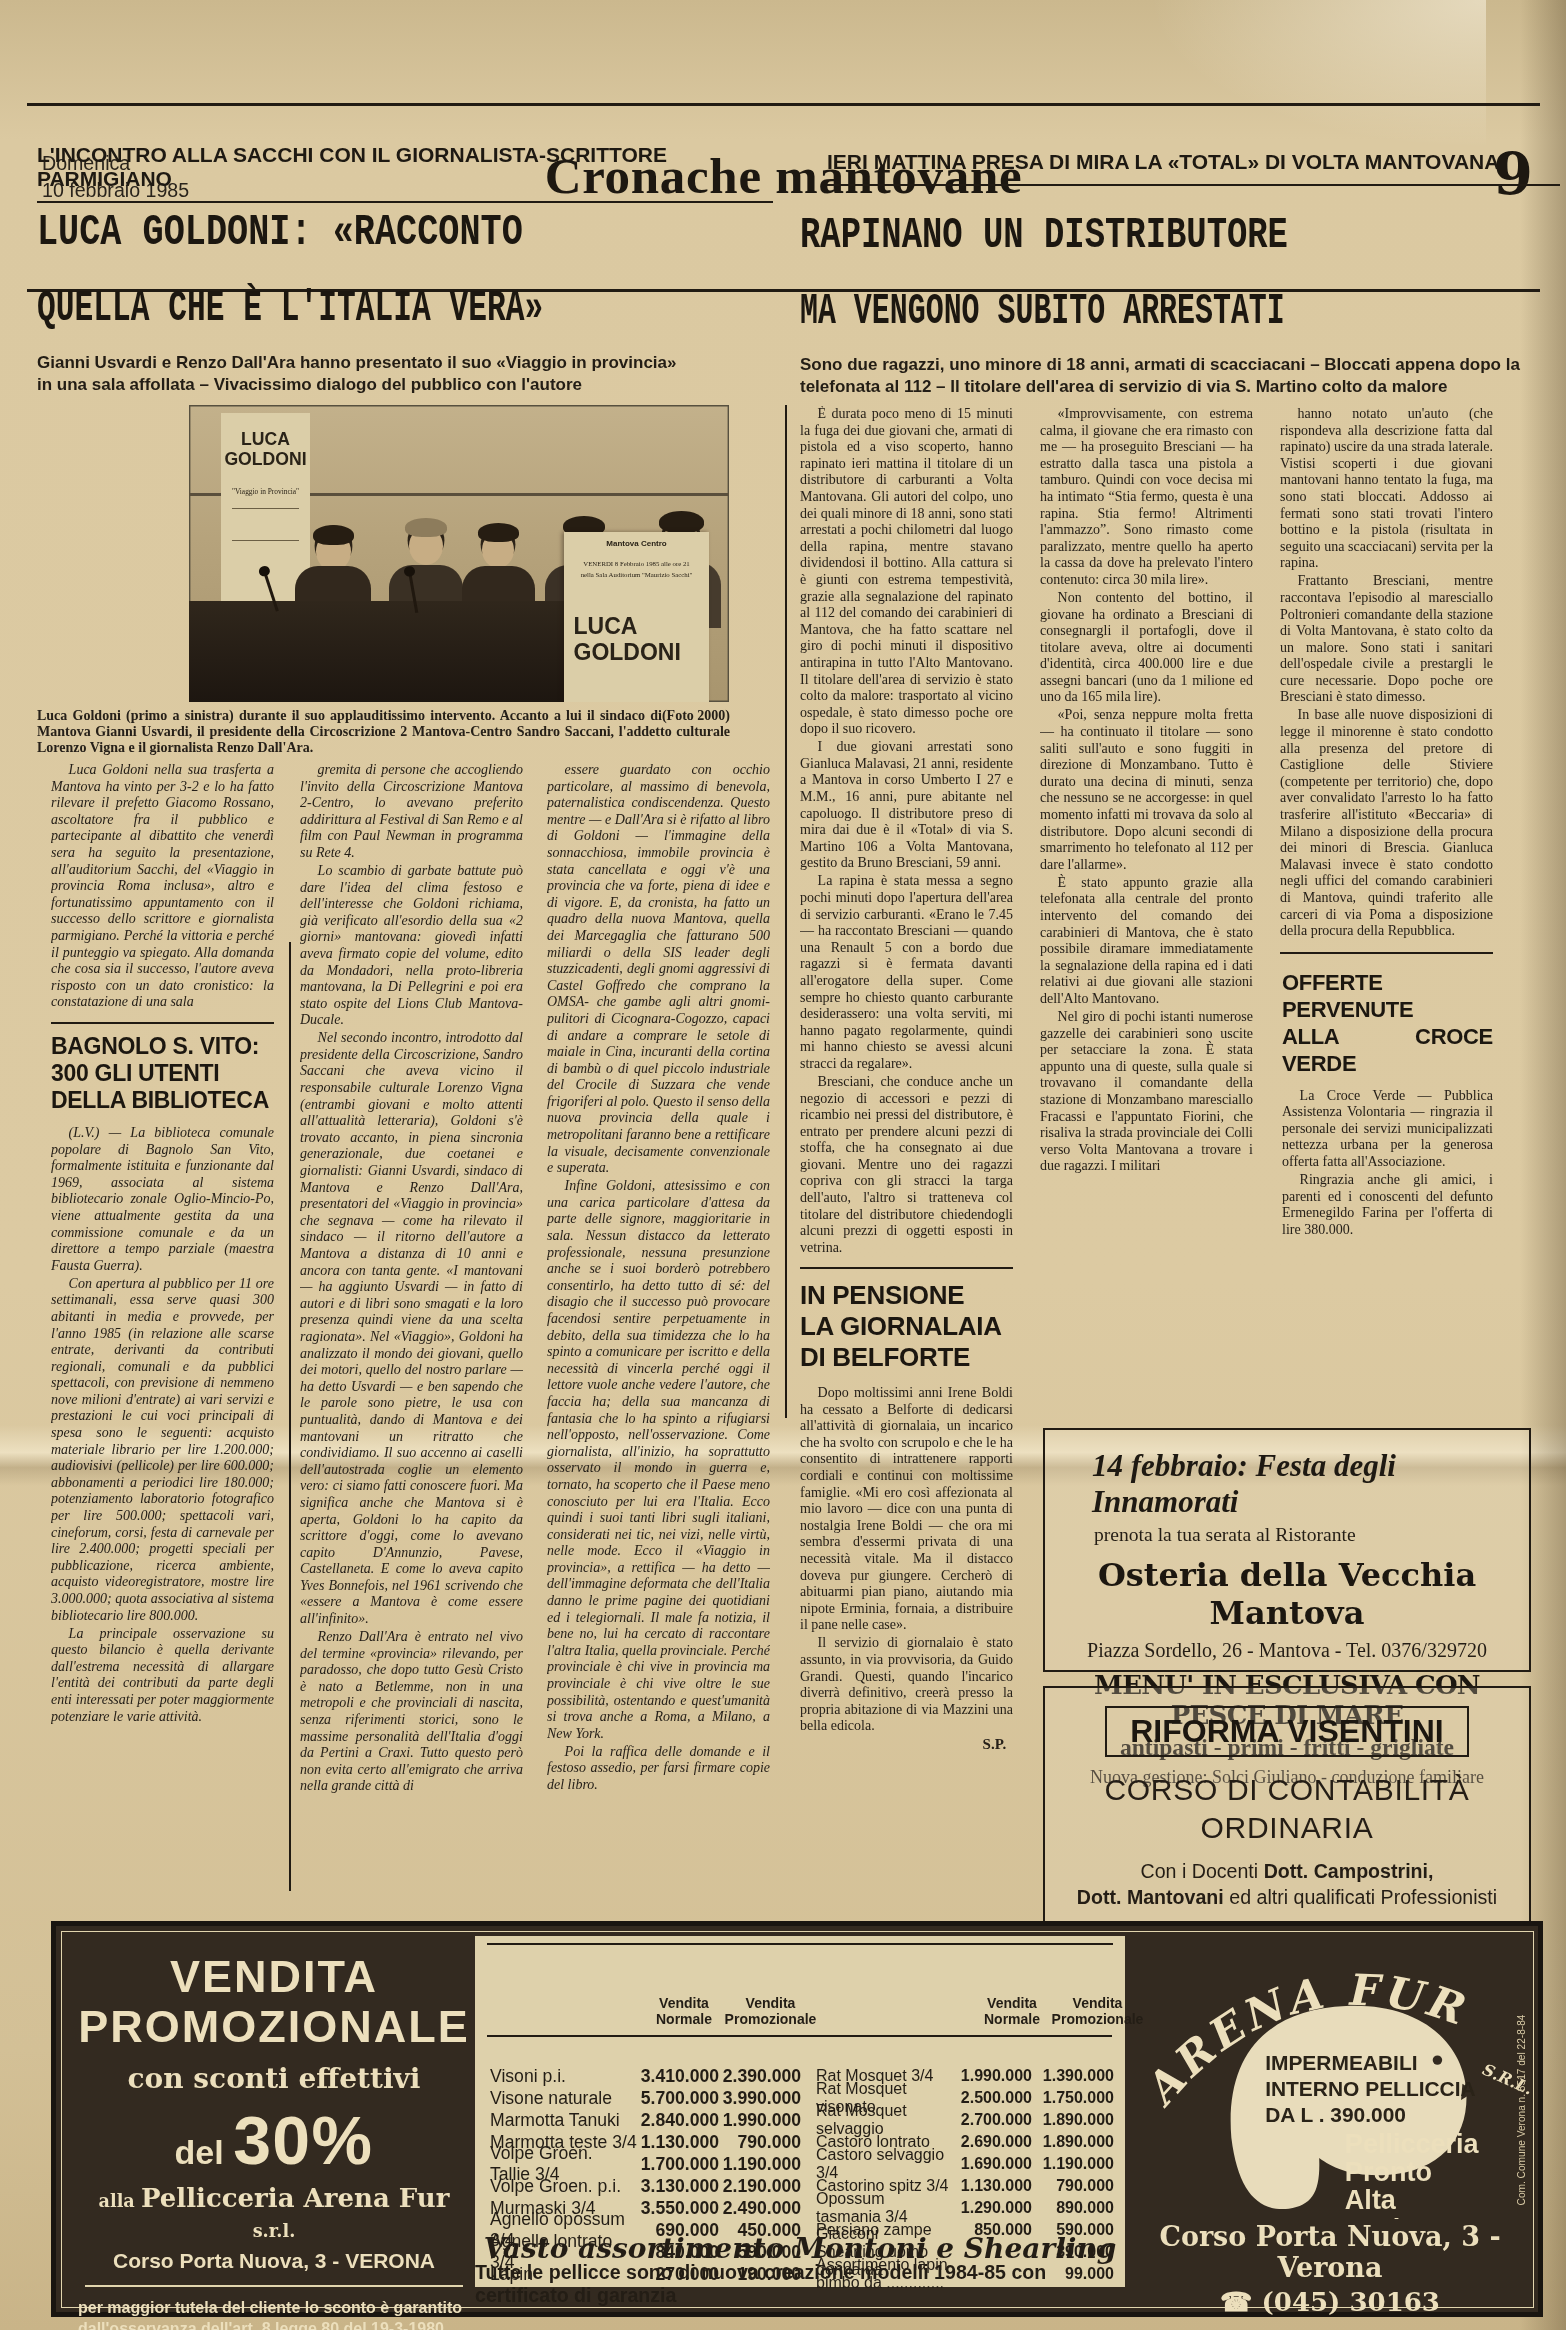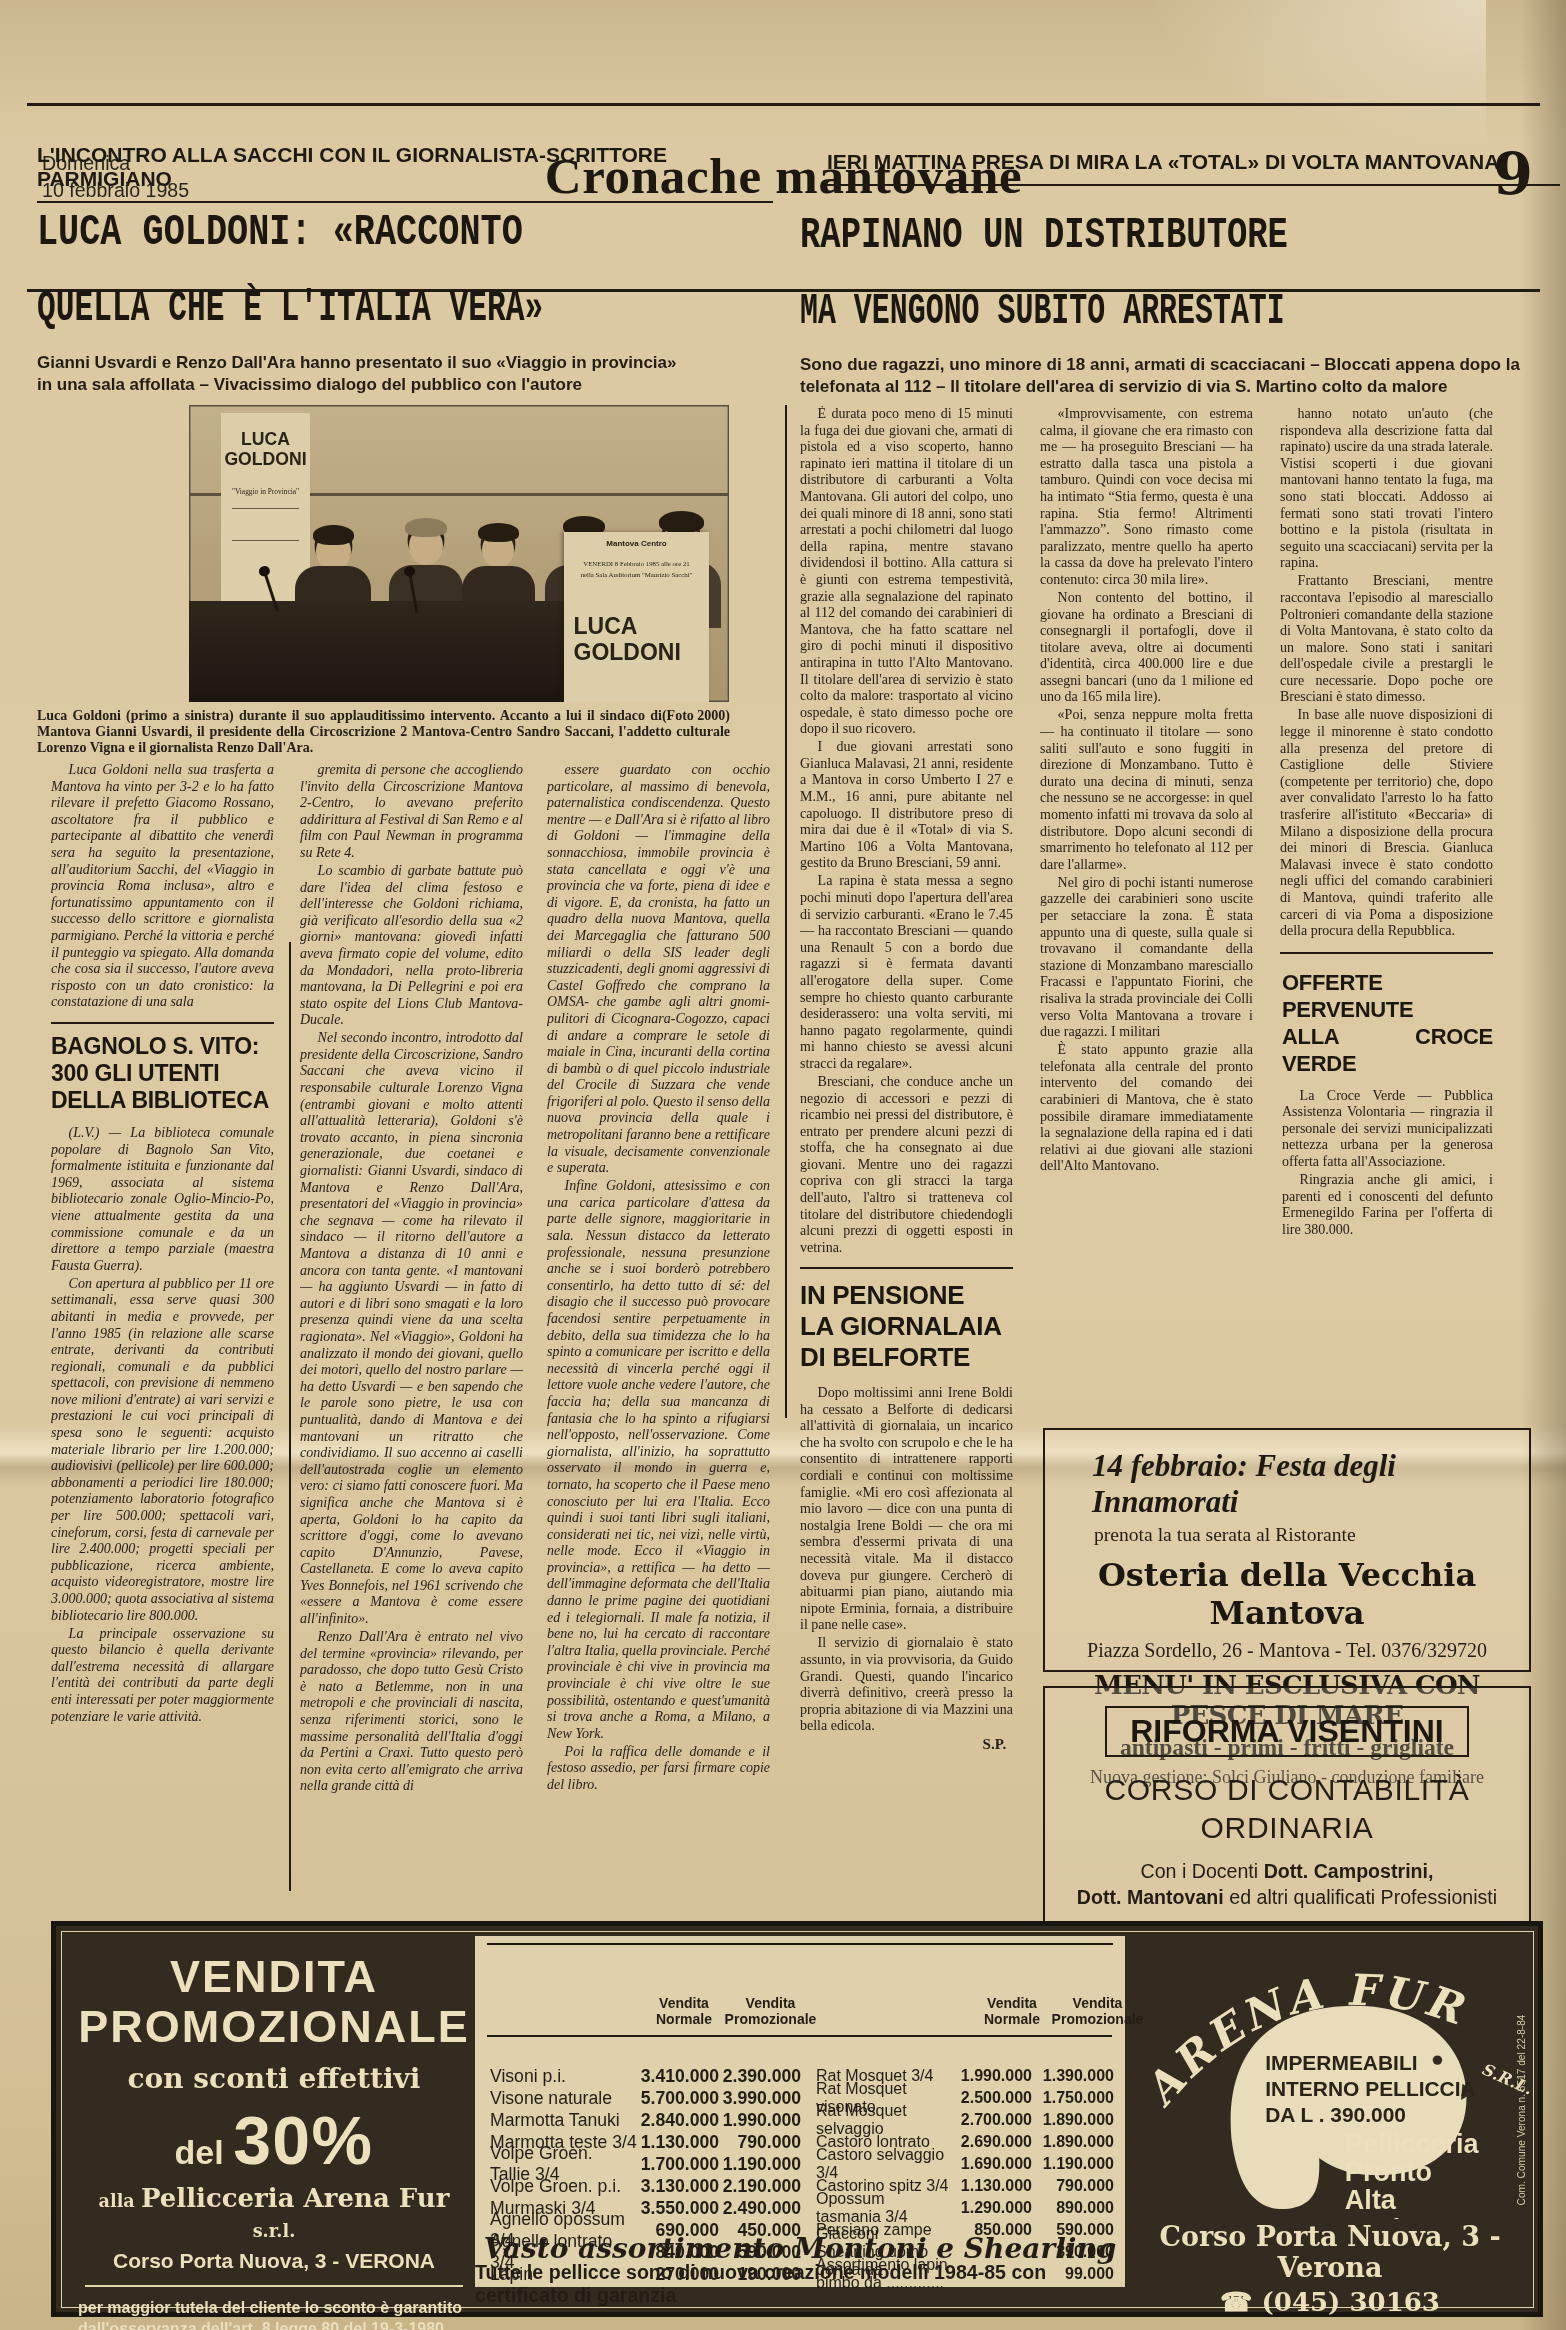--- a/index.html
+++ b/index.html
@@ -237,22 +237,22 @@
   </div>
   <p>Dopo moltissimi anni Irene Boldi ha cessato a Belforte di dedicarsi all'attività di giornalaia, un incarico che ha svolto con scrupolo e che le ha consentito di intrattenere rapporti cordiali e continui con moltissime famiglie. «Mi ero così affezionata al mio lavoro — dice con una punta di nostalgia Irene Boldi — che ora mi sembra d'essermi privata di una necessità vitale. Ma il distacco doveva pur giungere. Cercherò di abituarmi pian piano, aiutando mia nipote Erminia, fornaia, a distribuire il pane nelle case».</p>
   <p>Il servizio di giornalaio è stato assunto, in via provvisoria, da Guido Grandi. Questi, quando l'incarico diverrà definitivo, creerà presso la propria abitazione di via Mazzini una bella edicola.</p>
   <div class="sig">S.P.</div>
 </div>
 
 <div class="col rcol" style="left:1040px;top:406px;height:1009px;">
   <p>«Improvvisamente, con estrema calma, il giovane che era rimasto con me — ha proseguito Bresciani — ha estratto dalla tasca una pistola a tamburo. Quindi con voce decisa mi ha intimato “Stia fermo, questa è una rapina. Stia fermo! Altrimenti l'ammazzo”. Sono rimasto come paralizzato, mentre quello ha aperto la cassa da dove ha prelevato l'intero contenuto: circa 30 mila lire».</p>
   <p>Non contento del bottino, il giovane ha ordinato a Bresciani di consegnargli il portafogli, dove il titolare aveva, oltre ai documenti d'identità, circa 400.000 lire e due assegni bancari (uno da 1 milione ed uno da 165 mila lire).</p>
   <p>«Poi, senza neppure molta fretta — ha continuato il titolare — sono saliti sull'auto e sono fuggiti in direzione di Monzambano. Tutto è durato una decina di minuti, senza che nessuno se ne accorgesse: in quel momento infatti mi trovava da solo al distributore. Dopo alcuni secondi di smarrimento ho telefonato al 112 per dare l'allarme».</p>
+  <p>È stato appunto grazie alla telefonata alla centrale del pronto intervento del comando dei carabinieri di Mantova, che è stato possibile diramare immediatamente la segnalazione della rapina ed i dati relativi ai due giovani alle stazioni dell'Alto Mantovano.</p>
   <p>Nel giro di pochi istanti numerose gazzelle dei carabinieri sono uscite per setacciare la zona. È stata appunto una di queste, sulla quale si trovavano il comandante della stazione di Monzambano maresciallo Fracassi e l'appuntato Fiorini, che risaliva la strada provinciale dei Colli verso Volta Mantovana a trovare i due ragazzi. I militari</p>
-  <p>È stato appunto grazie alla telefonata alla centrale del pronto intervento del comando dei carabinieri di Mantova, che è stato possibile diramare immediatamente la segnalazione della rapina ed i dati relativi ai due giovani alle stazioni dell'Alto Mantovano.</p>
 </div>
 
 <div class="col rcol" style="left:1280px;top:406px;height:1009px;">
   <p>hanno notato un'auto (che rispondeva alla descrizione fatta dal rapinato) uscire da una strada laterale. Vistisi scoperti i due giovani mantovani hanno tentato la fuga, ma sono stati bloccati. Addosso ai fermati sono stati trovati l'intero bottino e la pistola (risultata in seguito una scacciacani) servita per la rapina.</p>
   <p>Frattanto Bresciani, mentre raccontava l'episodio al maresciallo Poltronieri comandante della stazione di Volta Mantovana, è stato colto da un malore. Sono stati i sanitari dell'ospedale civile a prestargli le cure necessarie. Dopo poche ore Bresciani è stato dimesso.</p>
   <p>In base alle nuove disposizioni di legge il minorenne è stato condotto alla presenza del pretore di Castiglione delle Stiviere (competente per territorio) che, dopo aver convalidato l'arresto lo ha fatto trasferire all'istituto «Beccaria» di Milano a disposizione della procura dei minori di Brescia. Gianluca Malavasi invece è stato condotto negli uffici del comando carabinieri di Mantova, quindi traferito alle carceri di via Poma a disposizione della procura della Repubblica.</p>
   <div style="border-top:2px solid #211b13;border-left:2px solid #211b13;margin-left:-12px;padding-left:12px;padding-top:15px;margin-top:12px;">
     <div class="sec-head croce-h">
       <div>OFFERTE</div>
       <div>PERVENUTE</div>

